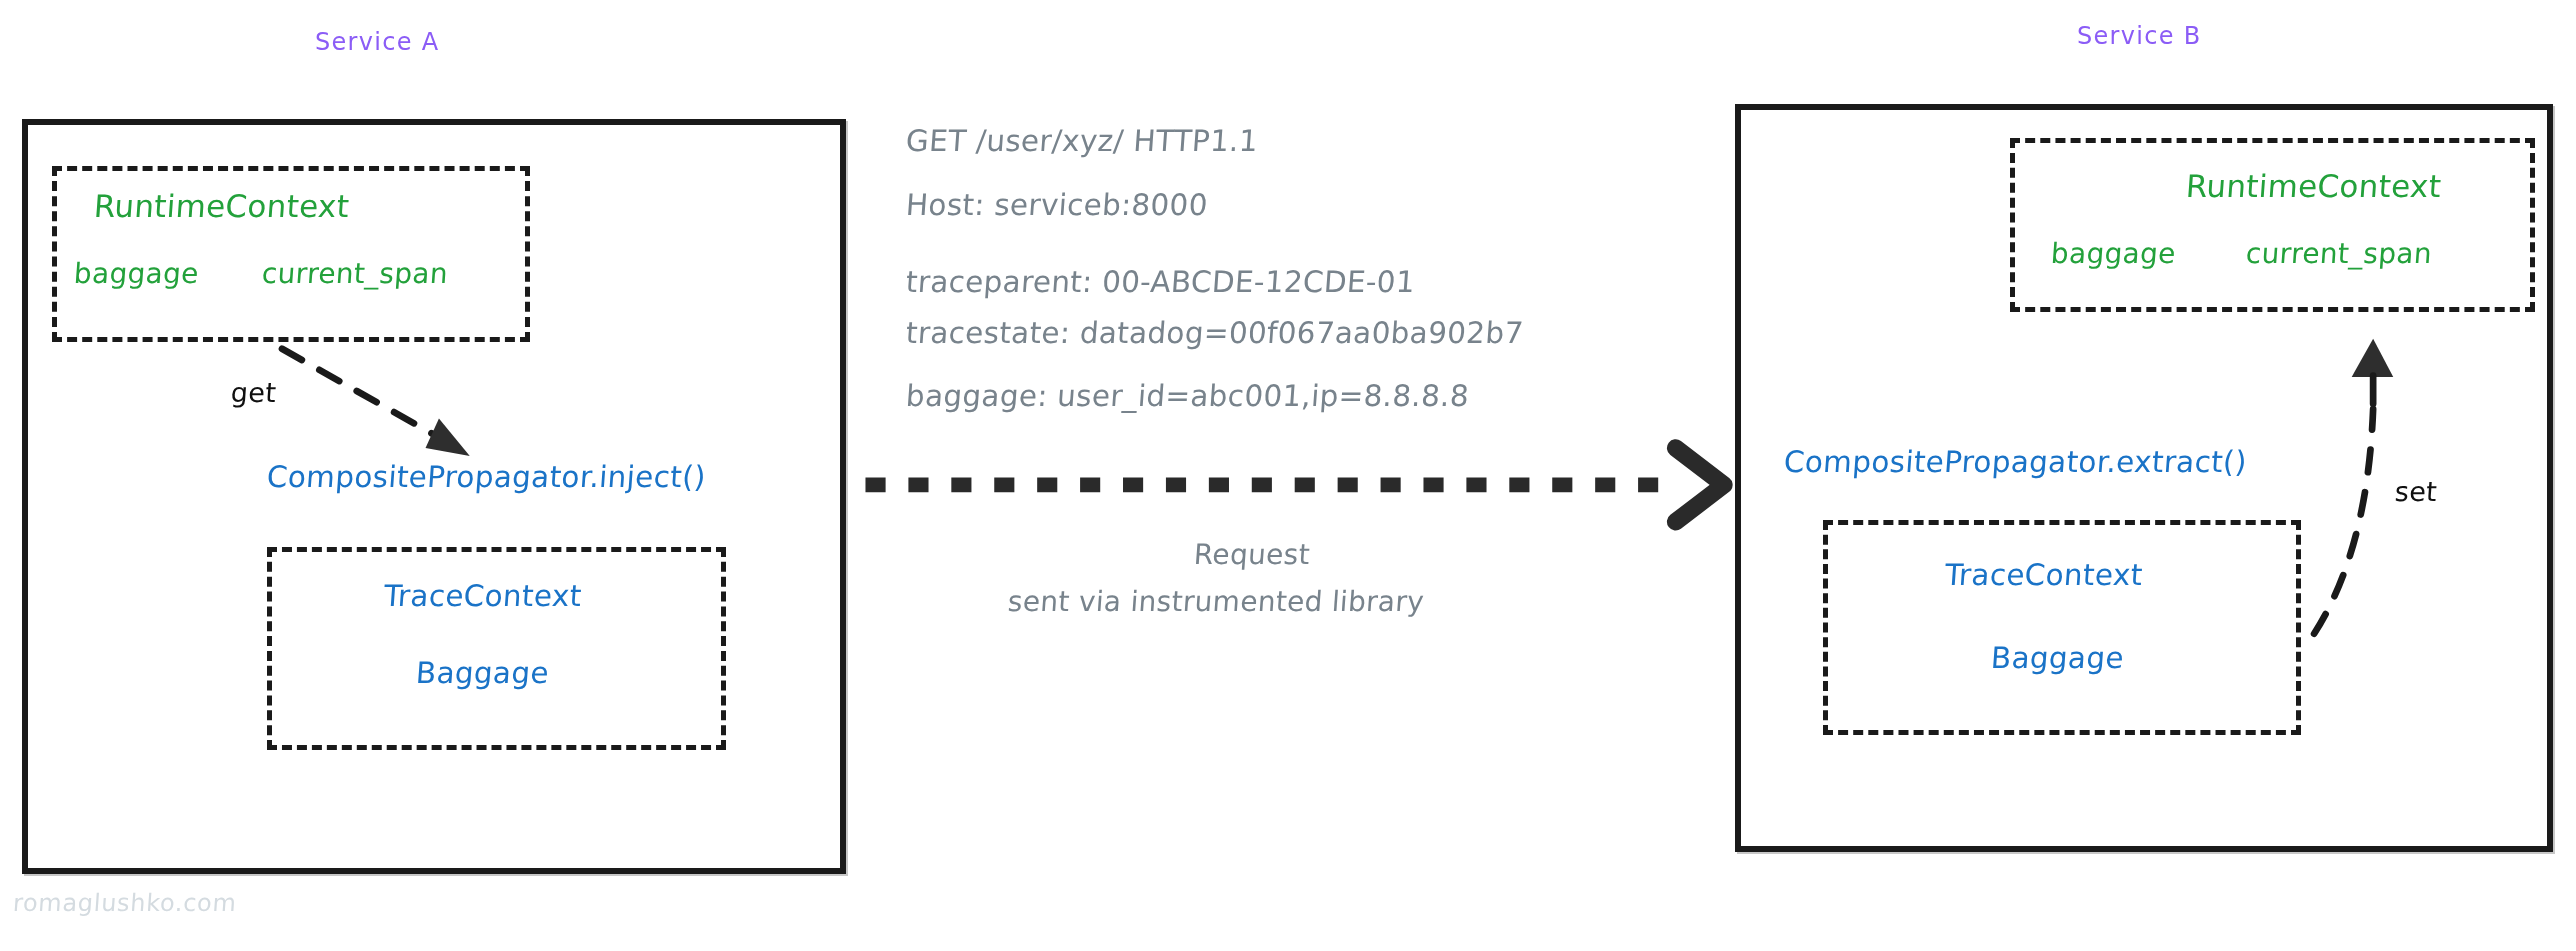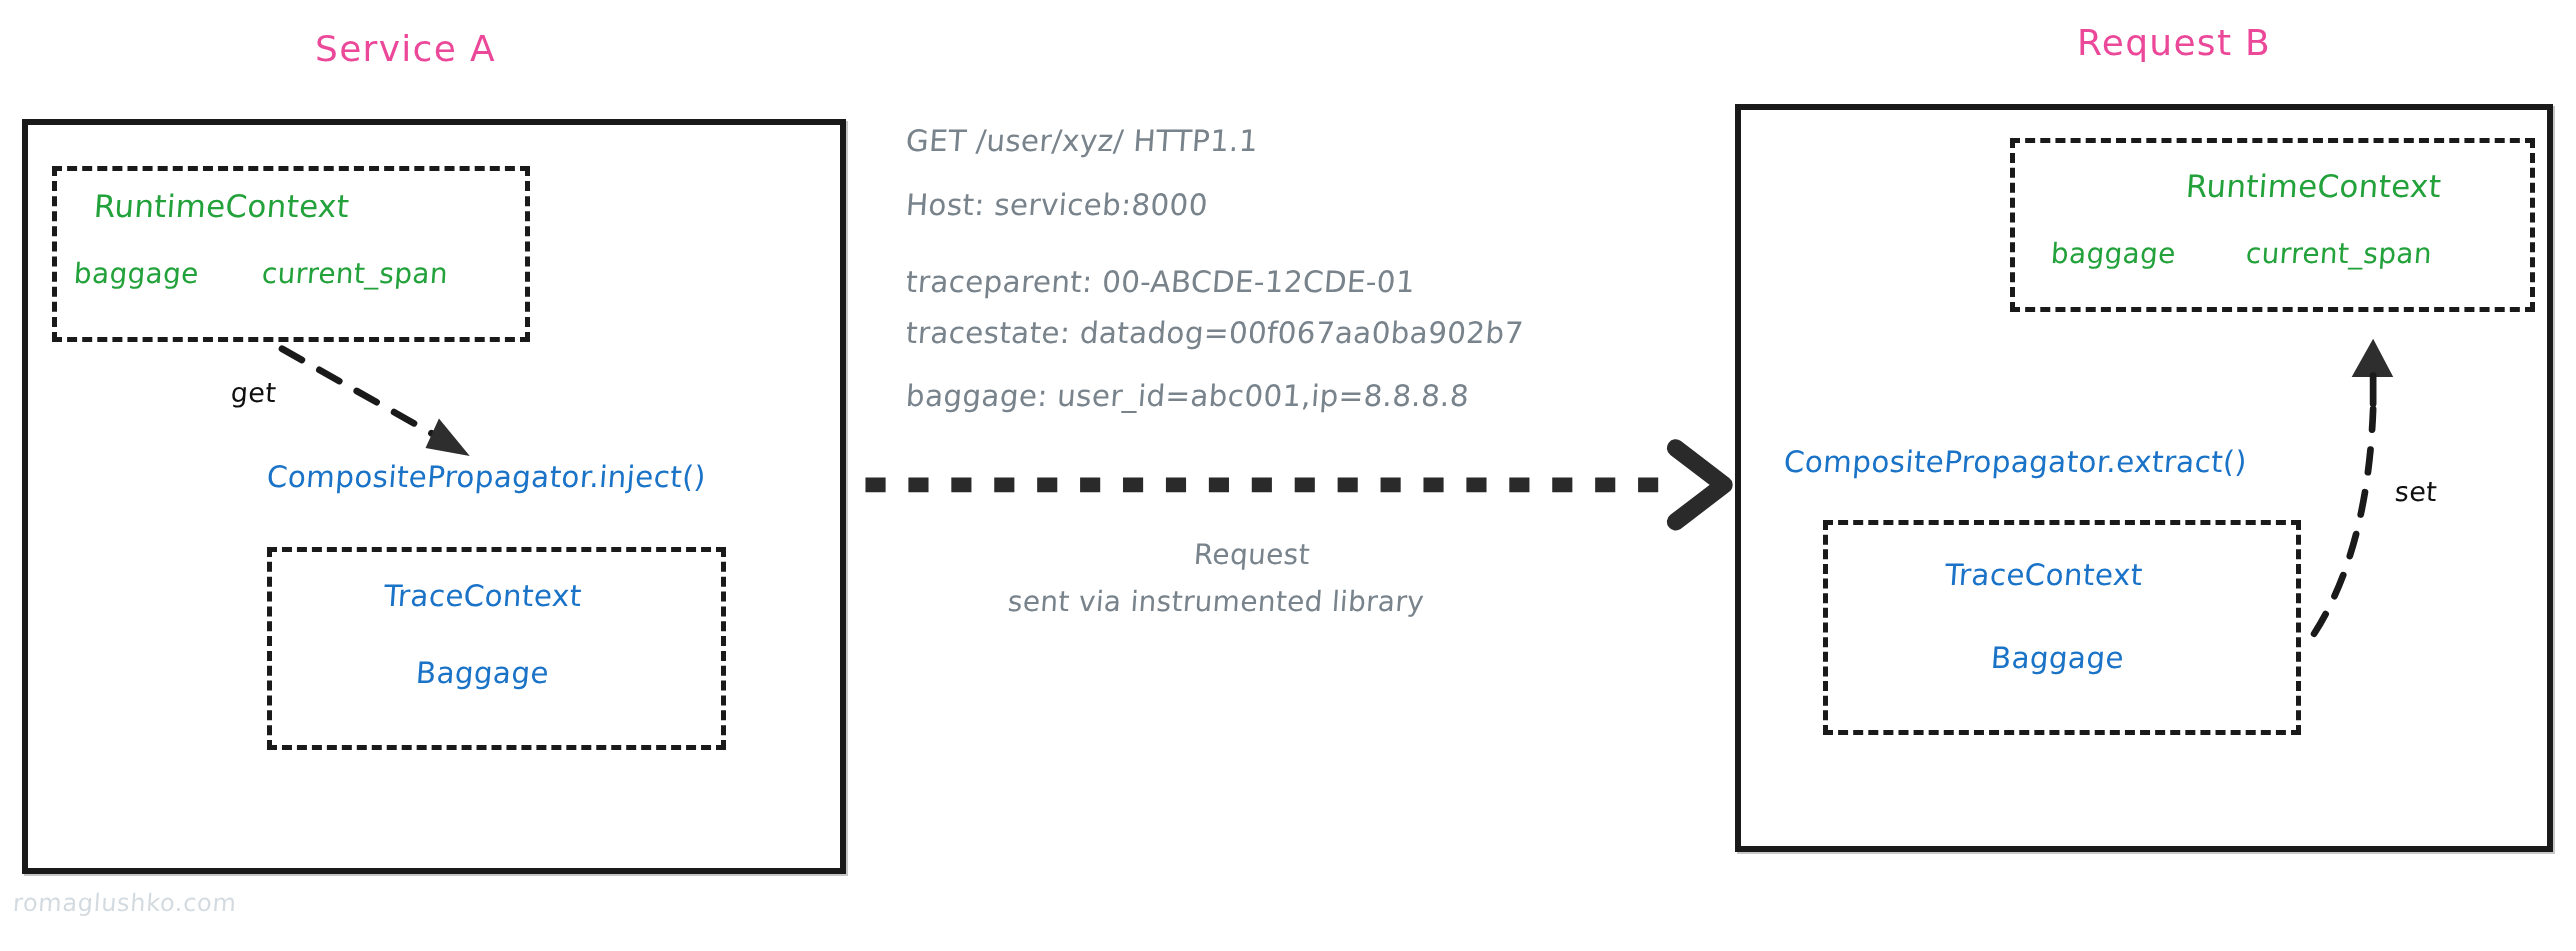--- a/index.html
+++ b/index.html
@@ -34,22 +34,22 @@
     position: absolute;
     border: 6px solid #1a1a1a;
     background: #ffffff;
     box-sizing: border-box;
     box-shadow: 2px 2px 0 rgba(0,0,0,0.22);
   }
 
   
   .service-title {
     position: absolute;
-    font-size: 36px;
-    color: #ec4899;
+    font-size: 24px;
+    color: #8b5cf6;
     font-weight: 400;
     letter-spacing: 1.3px;
   }
 
   
   .dashed-box {
     position: absolute;
     box-sizing: border-box;
     background: transparent;
     border: 5.4px dashed #1a1a1a;
@@ -104,21 +104,21 @@
   <div class="txt hand lbl-http gray" style="left:906px; top:127px;">GET /user/xyz/ HTTP1.1</div>
   <div class="txt hand lbl-http gray" style="left:906px; top:191px;">Host: serviceb:8000</div>
 
   <div class="txt hand lbl-http gray" style="left:906px; top:268px;">traceparent: 00-ABCDE-12CDE-01</div>
   <div class="txt hand lbl-http gray" style="left:906px; top:319px;">tracestate: datadog=00f067aa0ba902b7</div>
   <div class="txt hand lbl-http gray" style="left:906px; top:382px;">baggage: user_id=abc001,ip=8.8.8.8</div>
 
   <div class="txt hand lbl-note gray" style="left:1194px; top:541px;">Request</div>
   <div class="txt hand lbl-note gray" style="left:1008px; top:588px;">sent via instrumented library</div>
 
-  <div class="service-title" style="left:2077px; top:21.5px;">Request B</div>
+  <div class="service-title" style="left:2077px; top:21.5px;">Service B</div>
 
   <div class="service-box" style="left:1735px; top:104px; width:818px; height:748px;"></div>
 
   <div class="dashed-box" style="left:2010px; top:138px; width:525px; height:174px;"></div>
   <div class="txt hand lbl-ctx green" style="left:2186px; top:171px;">RuntimeContext</div>
   <div class="txt hand lbl-field green" style="left:2051px; top:240px;">baggage</div>
   <div class="txt hand lbl-field green" style="left:2246px; top:240px;">current_span</div>
 
   <div class="txt hand lbl-api blue" style="left:1784px; top:448px;">CompositePropagator.extract()</div>
 

